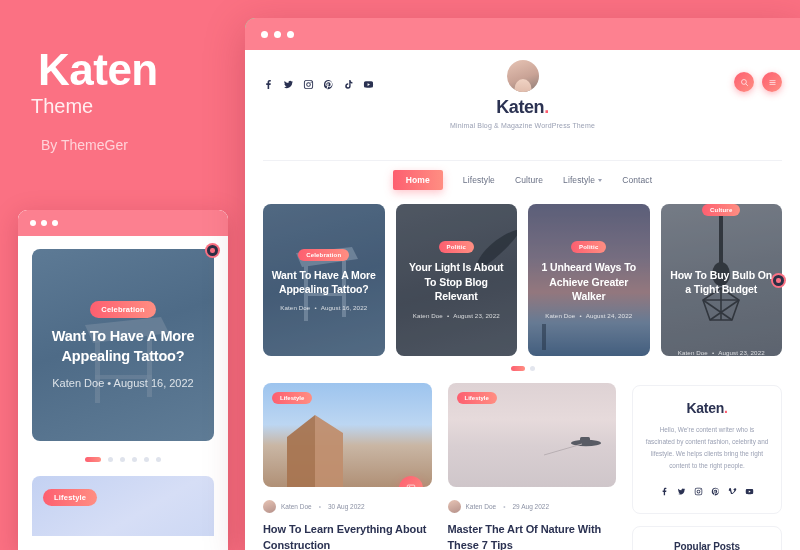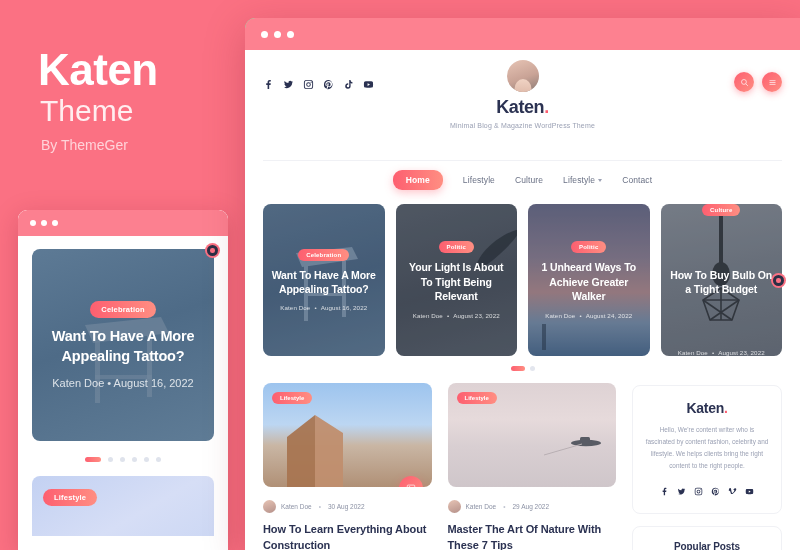--- a/index.html
+++ b/index.html
@@ -13,22 +13,22 @@
   
   .promo {
     position: absolute; left: 0; top: 0; width: 245px; height: 550px;
   }
   .promo-title {
     position: absolute; left: 38px; top: 48px;
     font-size: 44px; font-weight: 700; color: #ffffff; letter-spacing: -0.5px;
     line-height: 1;
   }
   .promo-sub {
-    position: absolute; left: 40px; top: 96px;
-    font-size: 30px; font-weight: 300; color: #ffeef0; line-height: 1;
+    position: absolute; left: 31px; top: 96px;
+    font-size: 20px; font-weight: 300; color: #ffeef0; line-height: 1;
   }
   .promo-by {
     position: absolute; left: 41px; top: 138px;
     font-size: 14px; font-weight: 400; color: #ffd3d9; line-height: 1;
   }
 
   
   .mobile {
     position: absolute; left: 18px; top: 210px;
     width: 210px; height: 340px;
@@ -156,21 +156,21 @@
   .nav {
     display:flex; align-items:center; justify-content:center; gap:20px;
     padding: 9px 0 8px 0;
   }
   .nav a {
     font-size: 8.5px; color:#6a7185; text-decoration:none; letter-spacing:.1px;
     display:flex; align-items:center; gap:3px;
   }
   .nav a.active {
     background: linear-gradient(90deg,#fd5f70,#ff8e82);
-    color:#fff; padding: 5px 13px; border-radius: 9px; font-weight:600;
+    color:#fff; padding: 5px 13px; border-radius: 2px; font-weight:600;
     box-shadow:0 3px 8px rgba(253,95,112,.35);
   }
   .caret { display:inline-block; width:0;height:0;border-left:2.5px solid transparent;border-right:2.5px solid transparent;border-top:3px solid #9ba1b4; }
 
   
   .cards {
     display:grid; grid-template-columns: repeat(4,1fr); gap:11px;
     padding: 6px 18px 0 18px;
   }
   .card {
@@ -380,21 +380,21 @@
         <h3 class="c-title">Want To Have A More Appealing Tattoo?</h3>
         <div class="c-meta"><span>Katen Doe</span><span class="sep">•</span><span>August 16, 2022</span></div>
       </article>
 
       <article class="card c2">
         <div class="overlay"></div>
         <svg style="position:absolute;right:-4px;top:14%;width:56px;height:60px;opacity:.85;z-index:1" viewBox="0 0 56 60">
           <path d="M56 4C44 6 30 14 18 28c-4 5-7 11-8 18 9-4 18-10 26-18 8-7 16-16 20-24z" fill="#2c333d"></path>
         </svg>
         <span class="badge">Politic</span>
-        <h3 class="c-title">Your Light Is About To Tight Being Relevant</h3>
+        <h3 class="c-title">Your Light Is About To Stop Blog Relevant</h3>
         <div class="c-meta"><span>Katen Doe</span><span class="sep">•</span><span>August 23, 2022</span></div>
       </article>
 
       <article class="card c3">
         <div class="overlay"></div>
         <svg style="position:absolute;left:10px;bottom:6px;width:12px;height:26px;opacity:.6;z-index:1" viewBox="0 0 12 26">
           <rect x="4" y="0" width="4" height="26" fill="#2b3a4d"></rect>
         </svg>
         <span class="badge">Politic</span>
         <h3 class="c-title">1 Unheard Ways To Achieve Greater Walker</h3>

